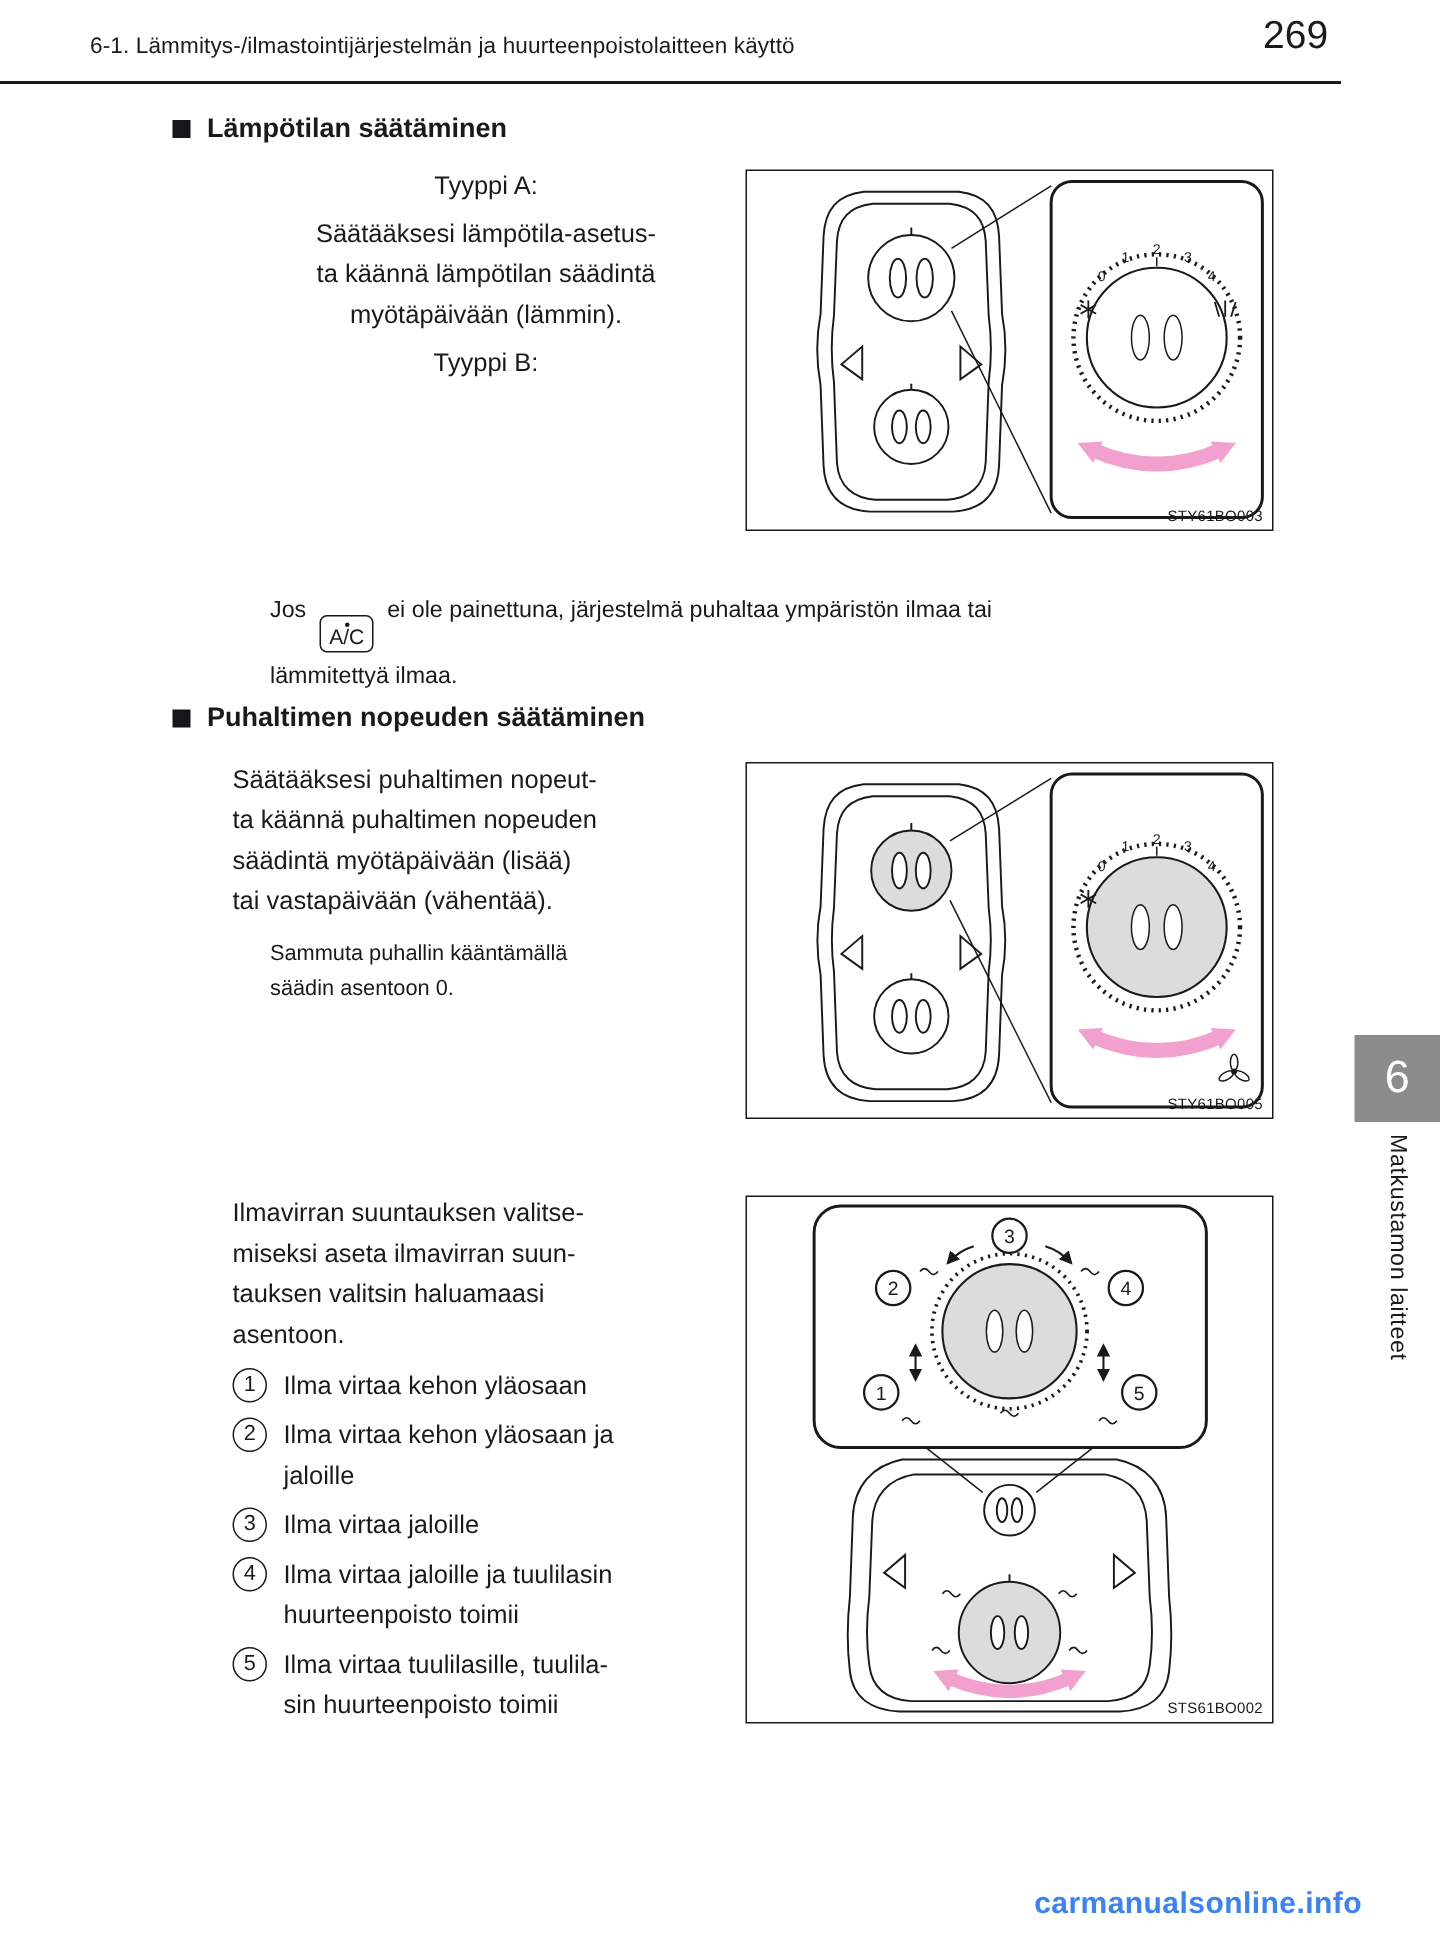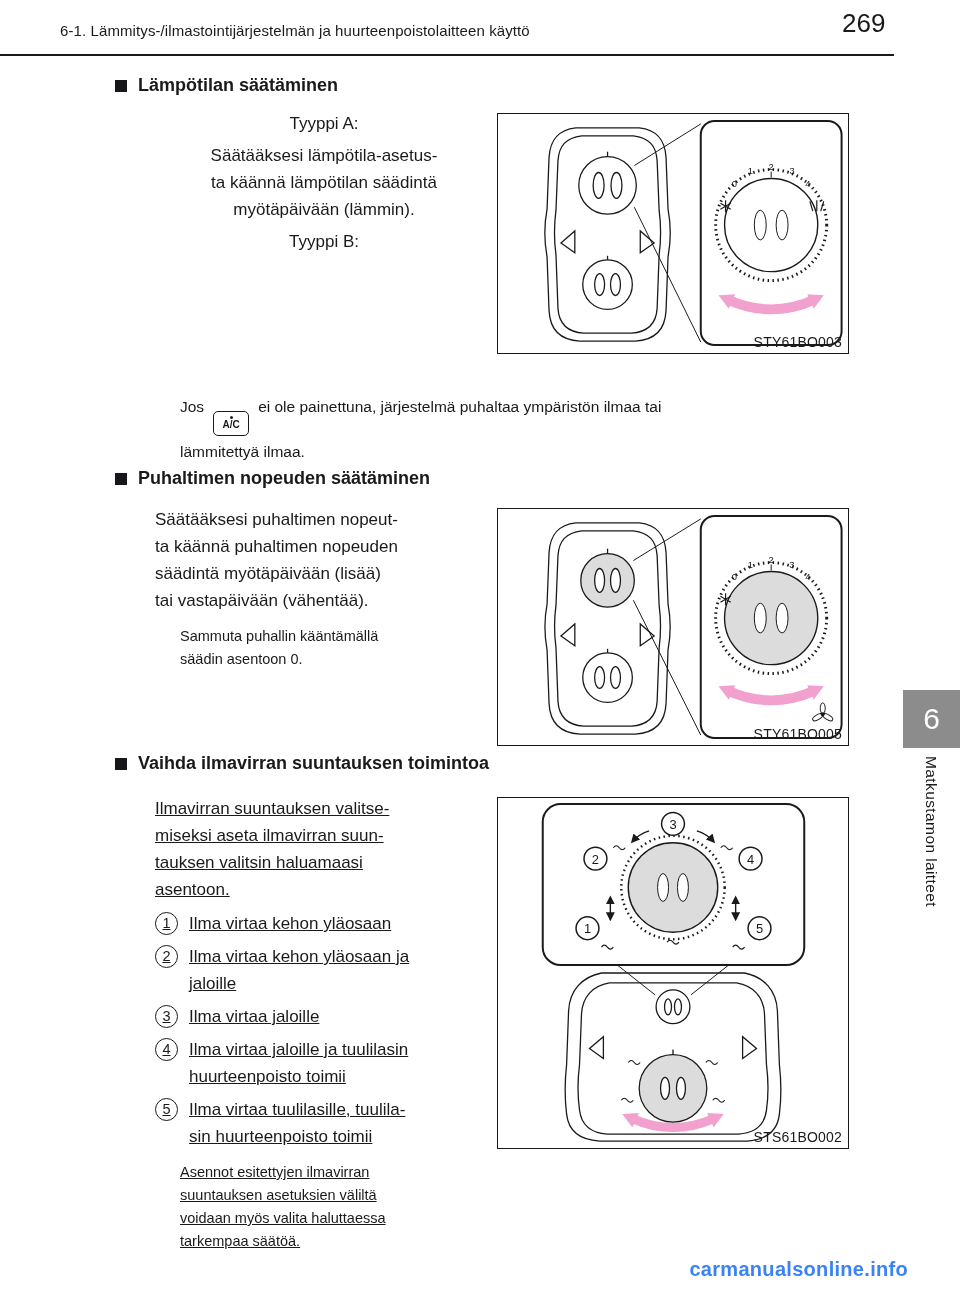--- a/index.html
+++ b/index.html
@@ -21,44 +21,44 @@
   #s1-heading { left:115px; top:75px; }
   #s2-heading { left:115px; top:468px; }
   #s3-heading { left:115px; top:753px; }
 
   
   .body-text { font-size:17px; line-height:27px; }
   .preline { white-space:pre-line; }
   #s1-text { position:absolute; left:155px; top:110px; width:338px; }
   #s1-text p { margin-bottom:5px;text-align:center; }
   #s2-block { position:absolute; left:155px; top:506px; width:342px; }
-  #s3-block { position:absolute; left:155px; top:795px; width:348px;text-decoration:underline; }
+  #s3-block { position:absolute; left:155px; top:795px; width:348px; }
   .small-note { font-size:14.5px; line-height:23px; padding-left:25px; margin-top:11px; }
 
   
   #note1 { position:absolute; left:180px; top:391px; width:684px; font-size:15.5px; line-height:31px; }
   .ac-chip { display:inline-flex; flex-direction:column; align-items:center; justify-content:center;
              border:1.5px solid #1a1a1a; border-radius:5px; width:36px; height:25px;
              margin:0 9px; vertical-align:-7px; }
   .ac-dot { width:3px; height:3px; border-radius:50%; background:#1a1a1a; margin-bottom:1px; }
-  .ac-label { font-size:10px; font-weight:bold; line-height:10px; }
+  .ac-label { font-size:14px; font-weight:normal; line-height:10px; }
 
   
   .list { margin-top:7px; }
   .list-item { display:flex; gap:11px; margin-bottom:6px; font-size:17px; line-height:27px; }
   .num-circle { flex:none; width:23px; height:23px; border:1.6px solid #1a1a1a; border-radius:50%;
                 text-align:center; line-height:20px; font-size:14.5px; margin-top:2px; }
 
   
   .fig { position:absolute; border:1px solid #1a1a1a; background:#fff; }
   #fig1 { left:497px; top:113px;  width:352px; height:241px; }
   #fig2 { left:497px; top:508px;  width:352px; height:238px; }
   #fig3 { left:497px; top:797px;  width:352px; height:352px; }
   .fig svg { display:block; width:100%; height:100%; }
-  .fig-label { position:absolute; right:6px; bottom:3px; font-size:14px; letter-spacing:0.2px; }
+  .fig-label { position:absolute; right:6px; bottom:3px; font-size:10px; letter-spacing:0.2px; }
   svg text { font-family:"Liberation Sans", sans-serif; fill:#1a1a1a; }
 
   
   .side-tab { position:absolute; left:903px; top:690px; width:57px; height:58px; background:#8C8C8C;
               color:#fff; display:flex; align-items:center; justify-content:center; font-size:30px; }
   .chapter-vertical { position:absolute; left:922px; top:756px; writing-mode:vertical-rl;
                       font-size:15.5px; letter-spacing:0.4px; }
 
   
   .watermark { position:absolute; right:52px; top:1258px; font-size:20px; font-weight:bold;
@@ -223,24 +223,20 @@
         <circle r="2" fill="#1a1a1a" stroke="none"></circle>
         <ellipse rx="2.5" ry="5.5" cy="-6"></ellipse>
         <ellipse rx="2.5" ry="5.5" cy="-6" transform="rotate(120)"></ellipse>
         <ellipse rx="2.5" ry="5.5" cy="-6" transform="rotate(240)"></ellipse>
       </g>
       <path d="M231,183 Q275,203 319,183" stroke="#F2A0CE" stroke-width="10" fill="none" marker-start="url(#pa2)" marker-end="url(#pa2)"></path>
     </svg>
     <span class="fig-label">STY61BO005</span>
   </div>
 
-  <div class="section-heading" id="s3-heading">
-    <span class="square"></span>
-    <span>Vaihda ilmavirran suuntauksen toimintoa</span>
-  </div>
 
   <div class="body-text" id="s3-block">
     <p class="preline">Ilmavirran suuntauksen valitse-
 miseksi aseta ilmavirran suun-
 tauksen valitsin haluamaasi
 asentoon.</p>
     <div class="list">
       <div class="list-item">
         <span class="num-circle">1</span>
         <div class="preline">Ilma virtaa kehon yläosaan</div>
@@ -258,24 +254,20 @@
         <span class="num-circle">4</span>
         <div class="preline">Ilma virtaa jaloille ja tuulilasin
 huurteenpoisto toimii</div>
       </div>
       <div class="list-item">
         <span class="num-circle">5</span>
         <div class="preline">Ilma virtaa tuulilasille, tuulila-
 sin huurteenpoisto toimii</div>
       </div>
     </div>
-    <p class="preline small-note">Asennot esitettyjen ilmavirran
-suuntauksen asetuksien väliltä
-voidaan myös valita haluttaessa
-tarkempaa säätöä.</p>
   </div>
 
   <div class="fig" id="fig3">
     <svg viewBox="0 0 352 352">
       <defs>
         <marker id="pa3" markerUnits="userSpaceOnUse" markerWidth="20" markerHeight="20" refX="5" refY="10" orient="auto-start-reverse">
           <path d="M0,2 L15,10 L0,18 Z" fill="#F2A0CE"></path>
         </marker>
         <marker id="ba3" markerUnits="userSpaceOnUse" markerWidth="9" markerHeight="9" refX="7" refY="4.5" orient="auto-start-reverse">
           <path d="M0,0 L9,4.5 L0,9 Z" fill="#1a1a1a"></path>

